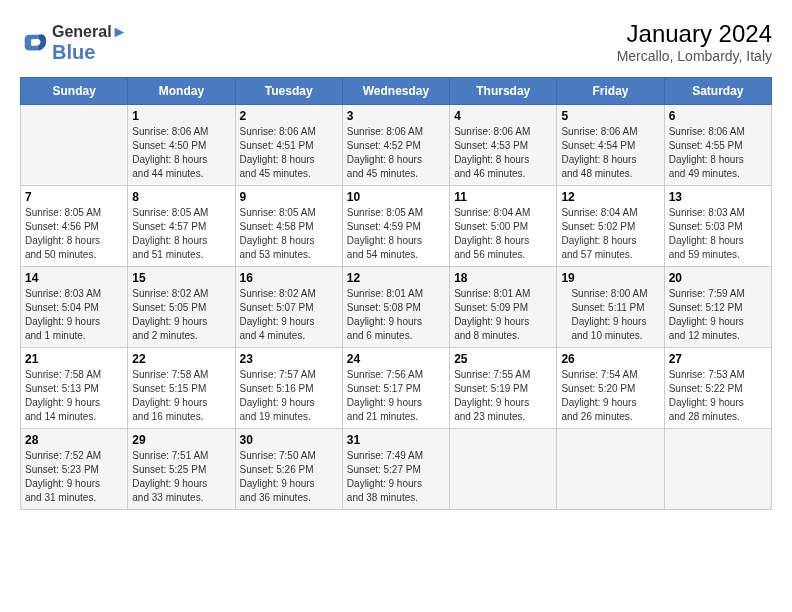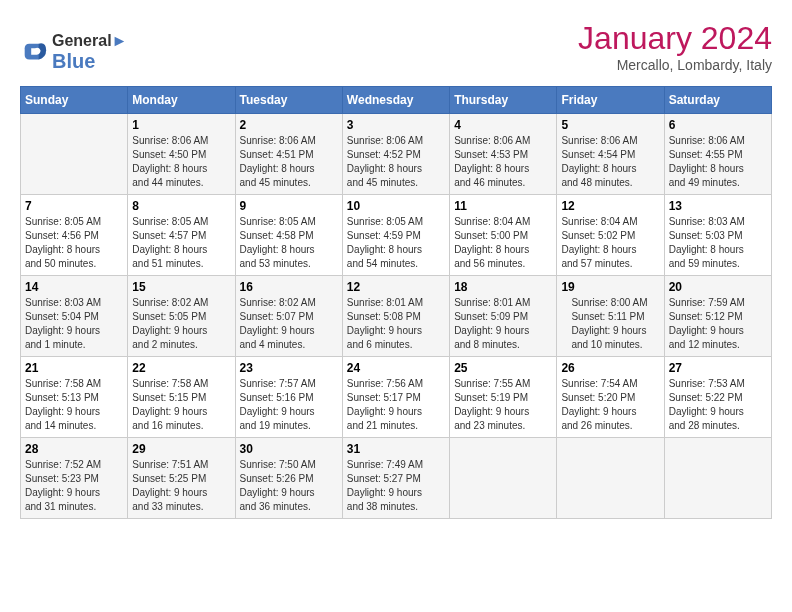--- a/index.html
+++ b/index.html
@@ -22,38 +22,38 @@
       gap: 4px;
     }
     .logo-icon {
       width: 28px;
       height: 28px;
     }
     .title-block {
       text-align: right;
     }
     .month-title {
-      font-size: 32px;
+      font-size: 24px;
       font-weight: normal;
-      color: #be185d;
+      color: #000000;
     }
     .subtitle {
       font-size: 14px;
       color: #555;
     }
     table {
       width: 100%;
       border-collapse: collapse;
       font-size: 11px;
     }
     thead tr th {
       background-color: #4a7abf;
       color: #fff;
       padding: 6px 4px;
-      text-align: left;
+      text-align: center;
       font-weight: bold;
       font-size: 12px;
       border: 1px solid #3a6aaf;
     }
     tbody tr td {
       border: 1px solid #ccc;
       vertical-align: top;
       padding: 4px;
       width: calc(100% / 7);
       min-height: 80px;

